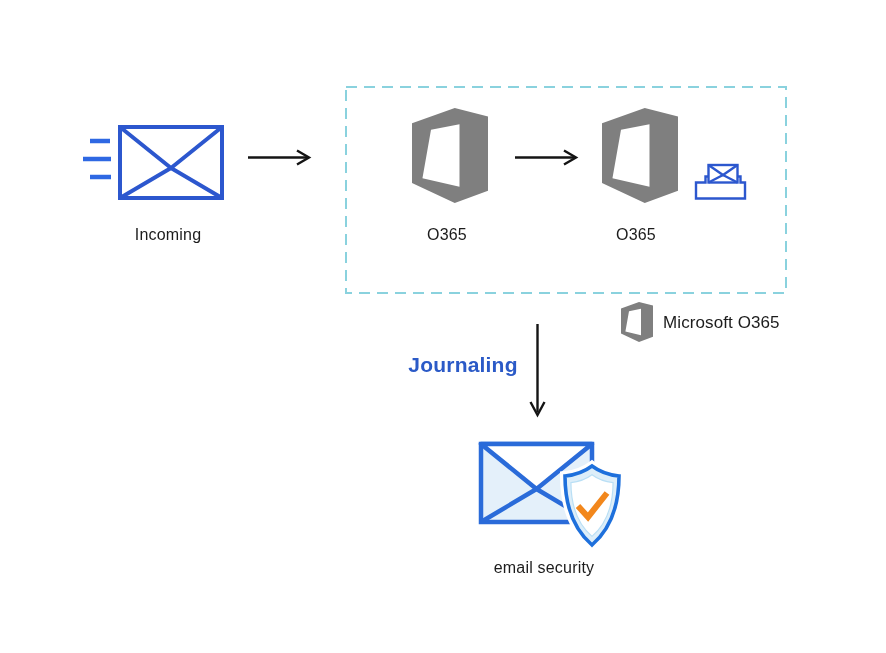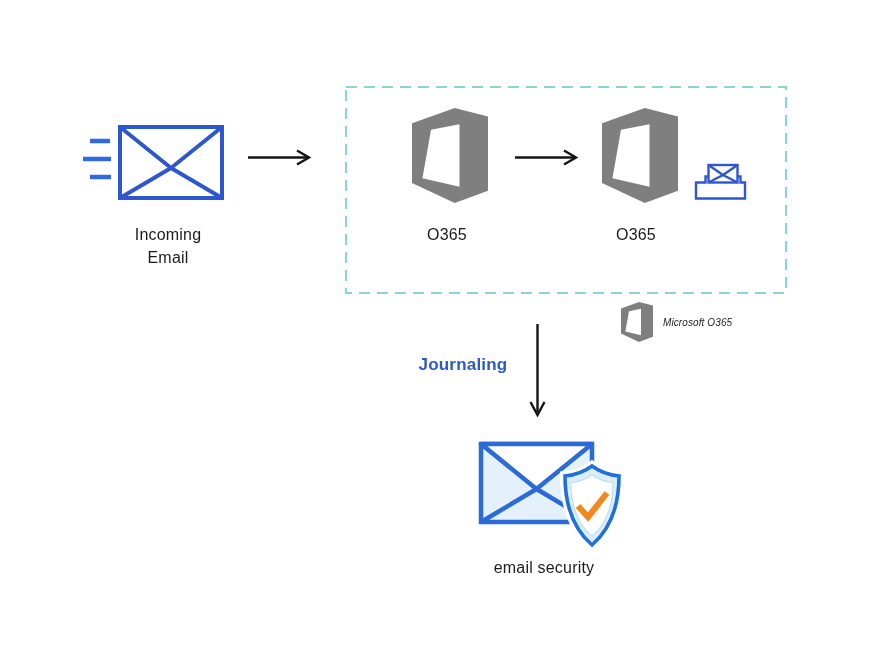--- a/index.html
+++ b/index.html
@@ -23,44 +23,43 @@
   .fl-a1{fill:var(--c-area1-fill-blue,#E4F0FA);}
   .fl-shield{fill:var(--c-shield-fill-blue,#DDEEF9);}
   .fl-white{fill:#ffffff;}
   .fl-none{fill:none;}
 
   .lbl{
     position:absolute;text-align:center;font-size:16px;line-height:23px;
     color:var(--c-text-black,#1C1C1C);letter-spacing:.2px;
   }
   .legend-text{
-    position:absolute;font-size:10px;line-height:18px;
-    color:var(--c-text-black,#1C1C1C);letter-spacing:.1px;font-style:italic;
+    position:absolute;font-size:17px;line-height:18px;
+    color:var(--c-text-black,#1C1C1C);letter-spacing:.1px;
   }
   .journaling{
-    position:absolute;font-size:17px;line-height:22px;font-weight:600;
+    position:absolute;font-size:21px;line-height:22px;font-weight:600;
     color:var(--c-journaling-blue,#2B5AC7);text-align:center;letter-spacing:.2px;
   }
 </style>
 </head>
 <body>
 
 <div class="canvas">
 
   <svg class="abs" style="left:82px;top:124px" width="145" height="78" viewBox="0 0 145 78">
     <line class="st-speed" x1="8" y1="17" x2="28" y2="17" stroke-width="4.5"></line>
     <line class="st-speed" x1="1" y1="35" x2="29" y2="35" stroke-width="4.5"></line>
     <line class="st-speed" x1="8" y1="53" x2="29" y2="53" stroke-width="4.5"></line>
     <rect class="st-env fl-white" x="38" y="3" width="102" height="71" stroke-width="4"></rect>
     <path class="st-env fl-none" d="M38 3 L89 44 L140 3" stroke-width="4"></path>
     <path class="st-env fl-none" d="M38 74 L89 44 M140 74 L89 44" stroke-width="4"></path>
   </svg>
   <div class="lbl" style="left:98px;top:223px;width:140px">
     <div>Incoming</div>
-    <div>Email</div>
   </div>
 
   <svg class="abs" style="left:247px;top:147px" width="66" height="21" viewBox="0 0 66 21">
     <line class="st-arrow" x1="1" y1="10.5" x2="60" y2="10.5" stroke-width="2.4"></line>
     <path class="st-arrow fl-none" d="M50 3.5 L62 10.5 L50 17.5" stroke-width="2.4"></path>
   </svg>
 
   <svg class="abs" style="left:345px;top:86px" width="442" height="208" viewBox="0 0 442 208">
     <rect class="st-dash fl-none" x="1" y="1" width="440" height="206" stroke-width="2" stroke-dasharray="11 7"></rect>
   </svg>

